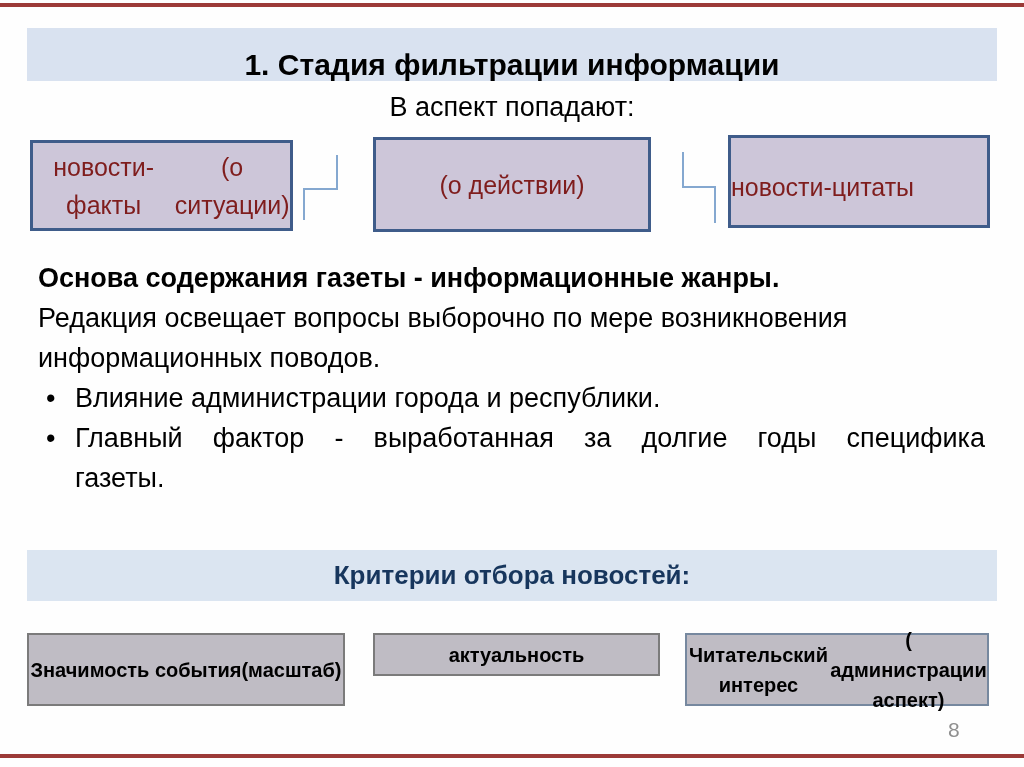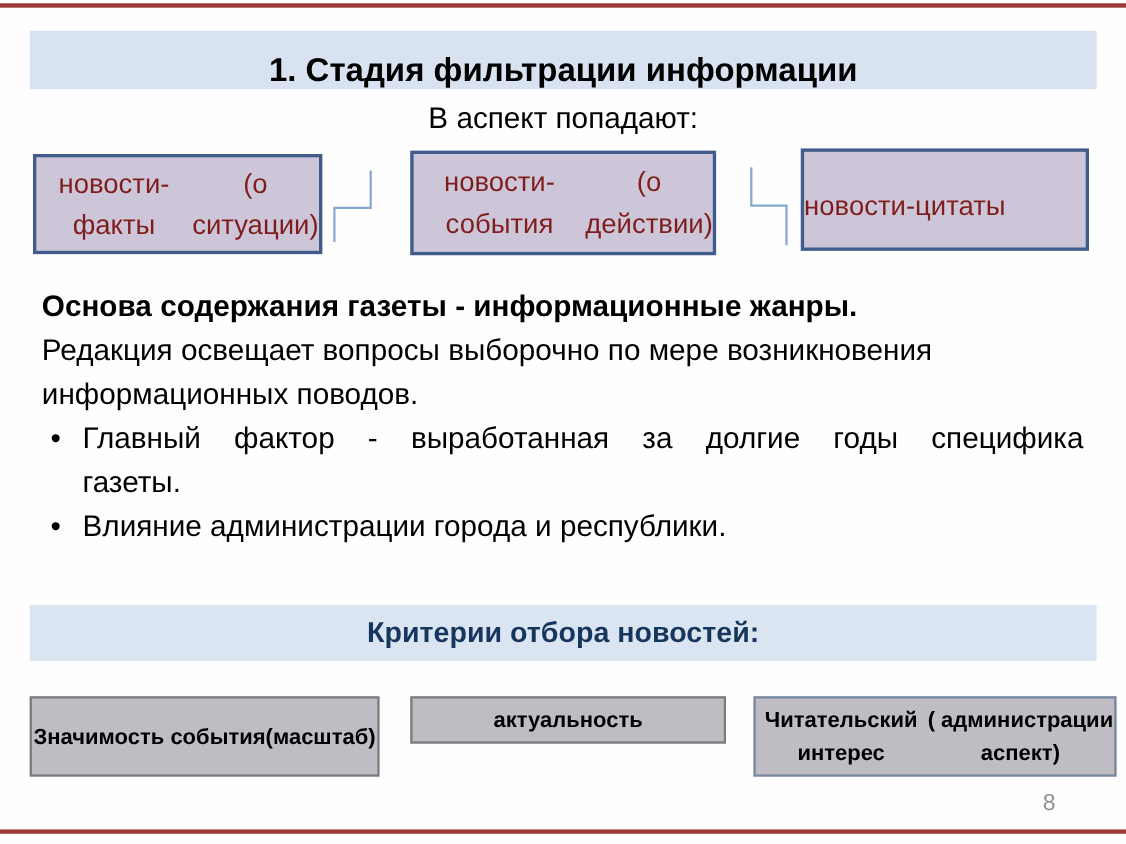--- a/index.html
+++ b/index.html
@@ -50,21 +50,21 @@
   }
   .criteria-bar span { font-size:26px; font-weight:bold; color:#17365d; }
 
   .criteria-box {
     position:absolute; background:#bfbcc4; border:2px solid #7b7b7b;
     display:flex; align-items:center; justify-content:center;
     font-size:20px; font-weight:bold; line-height:30px; text-align:center; color:#000;
   }
   .cbA { left:27px;  top:633px; width:318px; height:73px; }
   .cbB { left:373px; top:633px; width:287px; height:43px; }
-  .cbC { left:685px; top:633px; width:330px; height:73px; border-color:#76889f; }
+  .cbC { left:685px; top:633px; width:304px; height:73px; border-color:#76889f; }
 
   .page-number {
     position:absolute; left:948px; top:718px; font-size:21px; color:#8f8f8f;
   }
 </style>
 </head>
 <body>
 
 <div class="slide">
 
@@ -74,42 +74,41 @@
     <span>1. Стадия фильтрации информации</span>
   </div>
 
   <div class="intro-label">В аспект попадают:</div>
 
   <div class="news-box nb1">
     <span>новости-факты</span>
     <span class="optional-line">(о ситуации)</span>
   </div>
   <div class="news-box nb2">
-    <span>новости-события</span>
     <span class="optional-line">(о действии)</span>
   </div>
   <div class="news-box nb3">
     <span>новости-цитаты</span>
 
   </div>
 
   <svg class="connectors" viewBox="0 0 1024 767" xmlns="http://www.w3.org/2000/svg">
     <polyline points="337,155 337,189 304,189 304,220" fill="none" stroke="#85a8d0" stroke-width="2"></polyline>
     <polyline points="683,152 683,187 715,187 715,223" fill="none" stroke="#85a8d0" stroke-width="2"></polyline>
   </svg>
 
   <div class="body-text">
     <span class="lead-bold">Основа содержания газеты  - информационные жанры.</span>
     <div>Редакция освещает вопросы выборочно по мере возникновения информационных поводов.</div>
     <div class="bullets">
+      <div class="bullet">Влияние администрации города и республики.</div>
       <div class="bullet">
         <span class="justify-line">Главный фактор - выработанная за долгие годы специфика</span>
         <span>газеты.</span>
       </div>
-      <div class="bullet">Влияние администрации города и республики.</div>
     </div>
   </div>
 
   <div class="criteria-bar">
     <span>Критерии отбора новостей:</span>
   </div>
 
   <div class="criteria-box cbA">
     <span>Значимость события</span>
     <span class="optional-line">(масштаб)</span>

